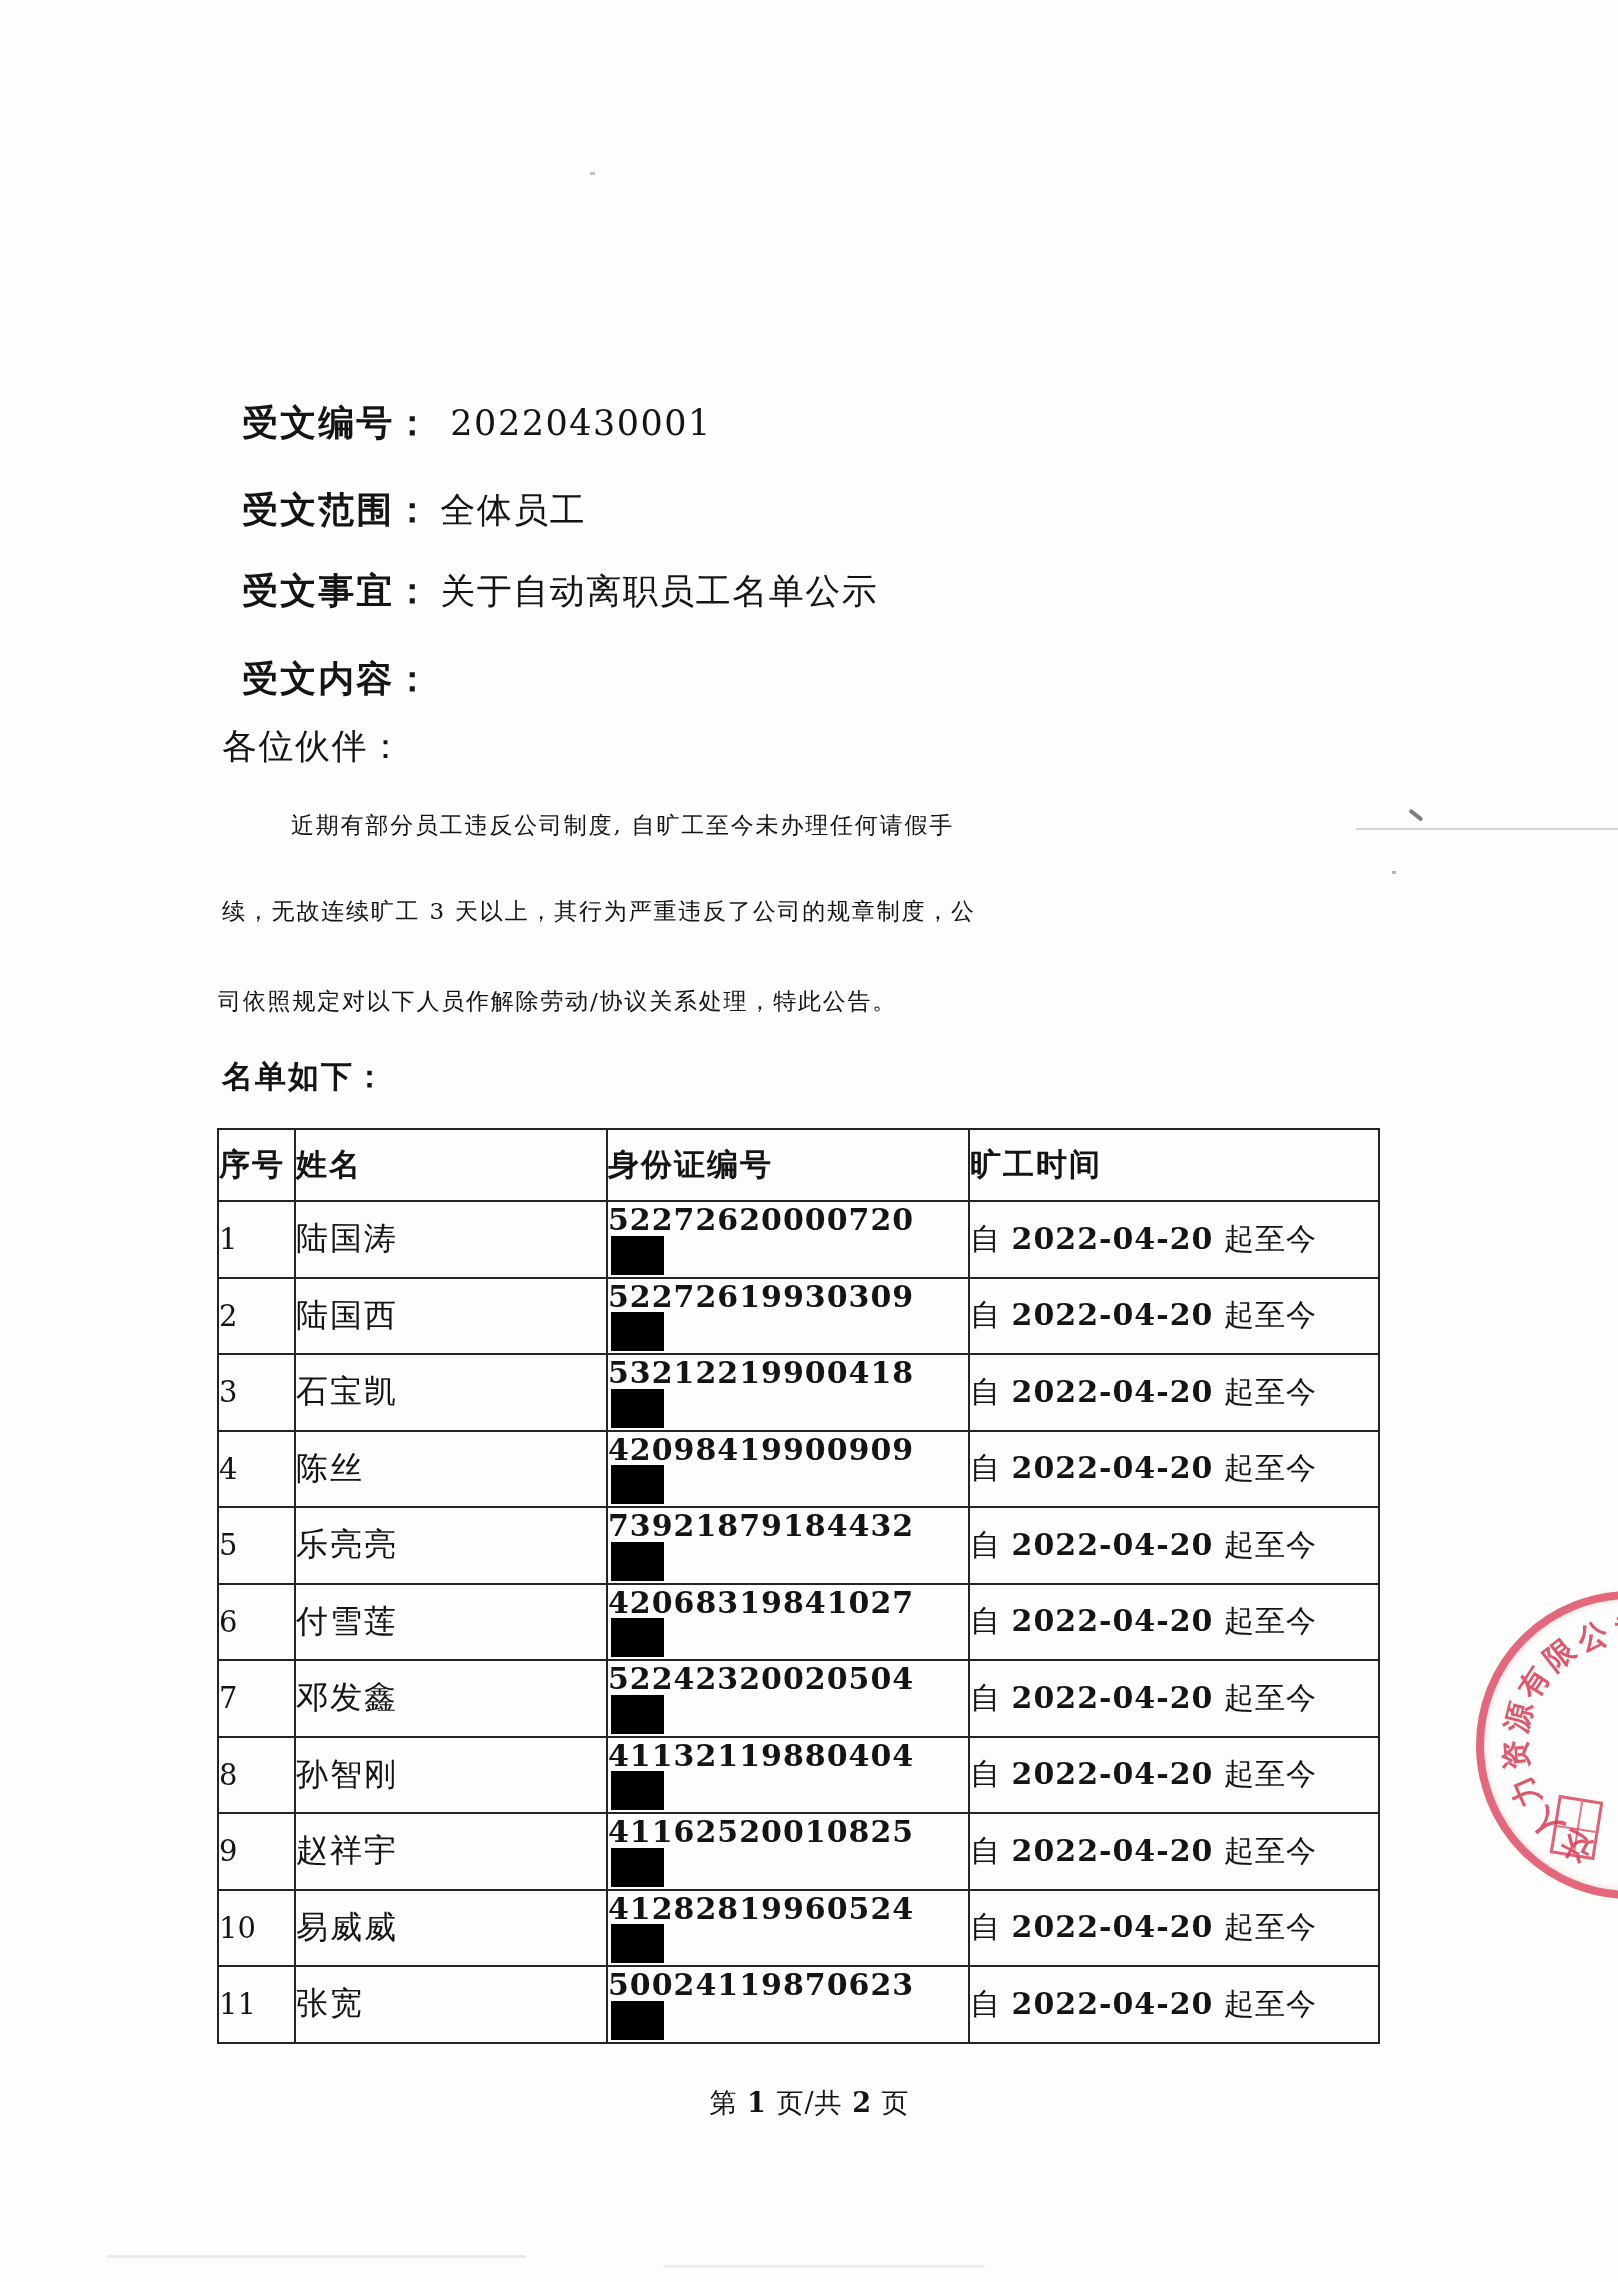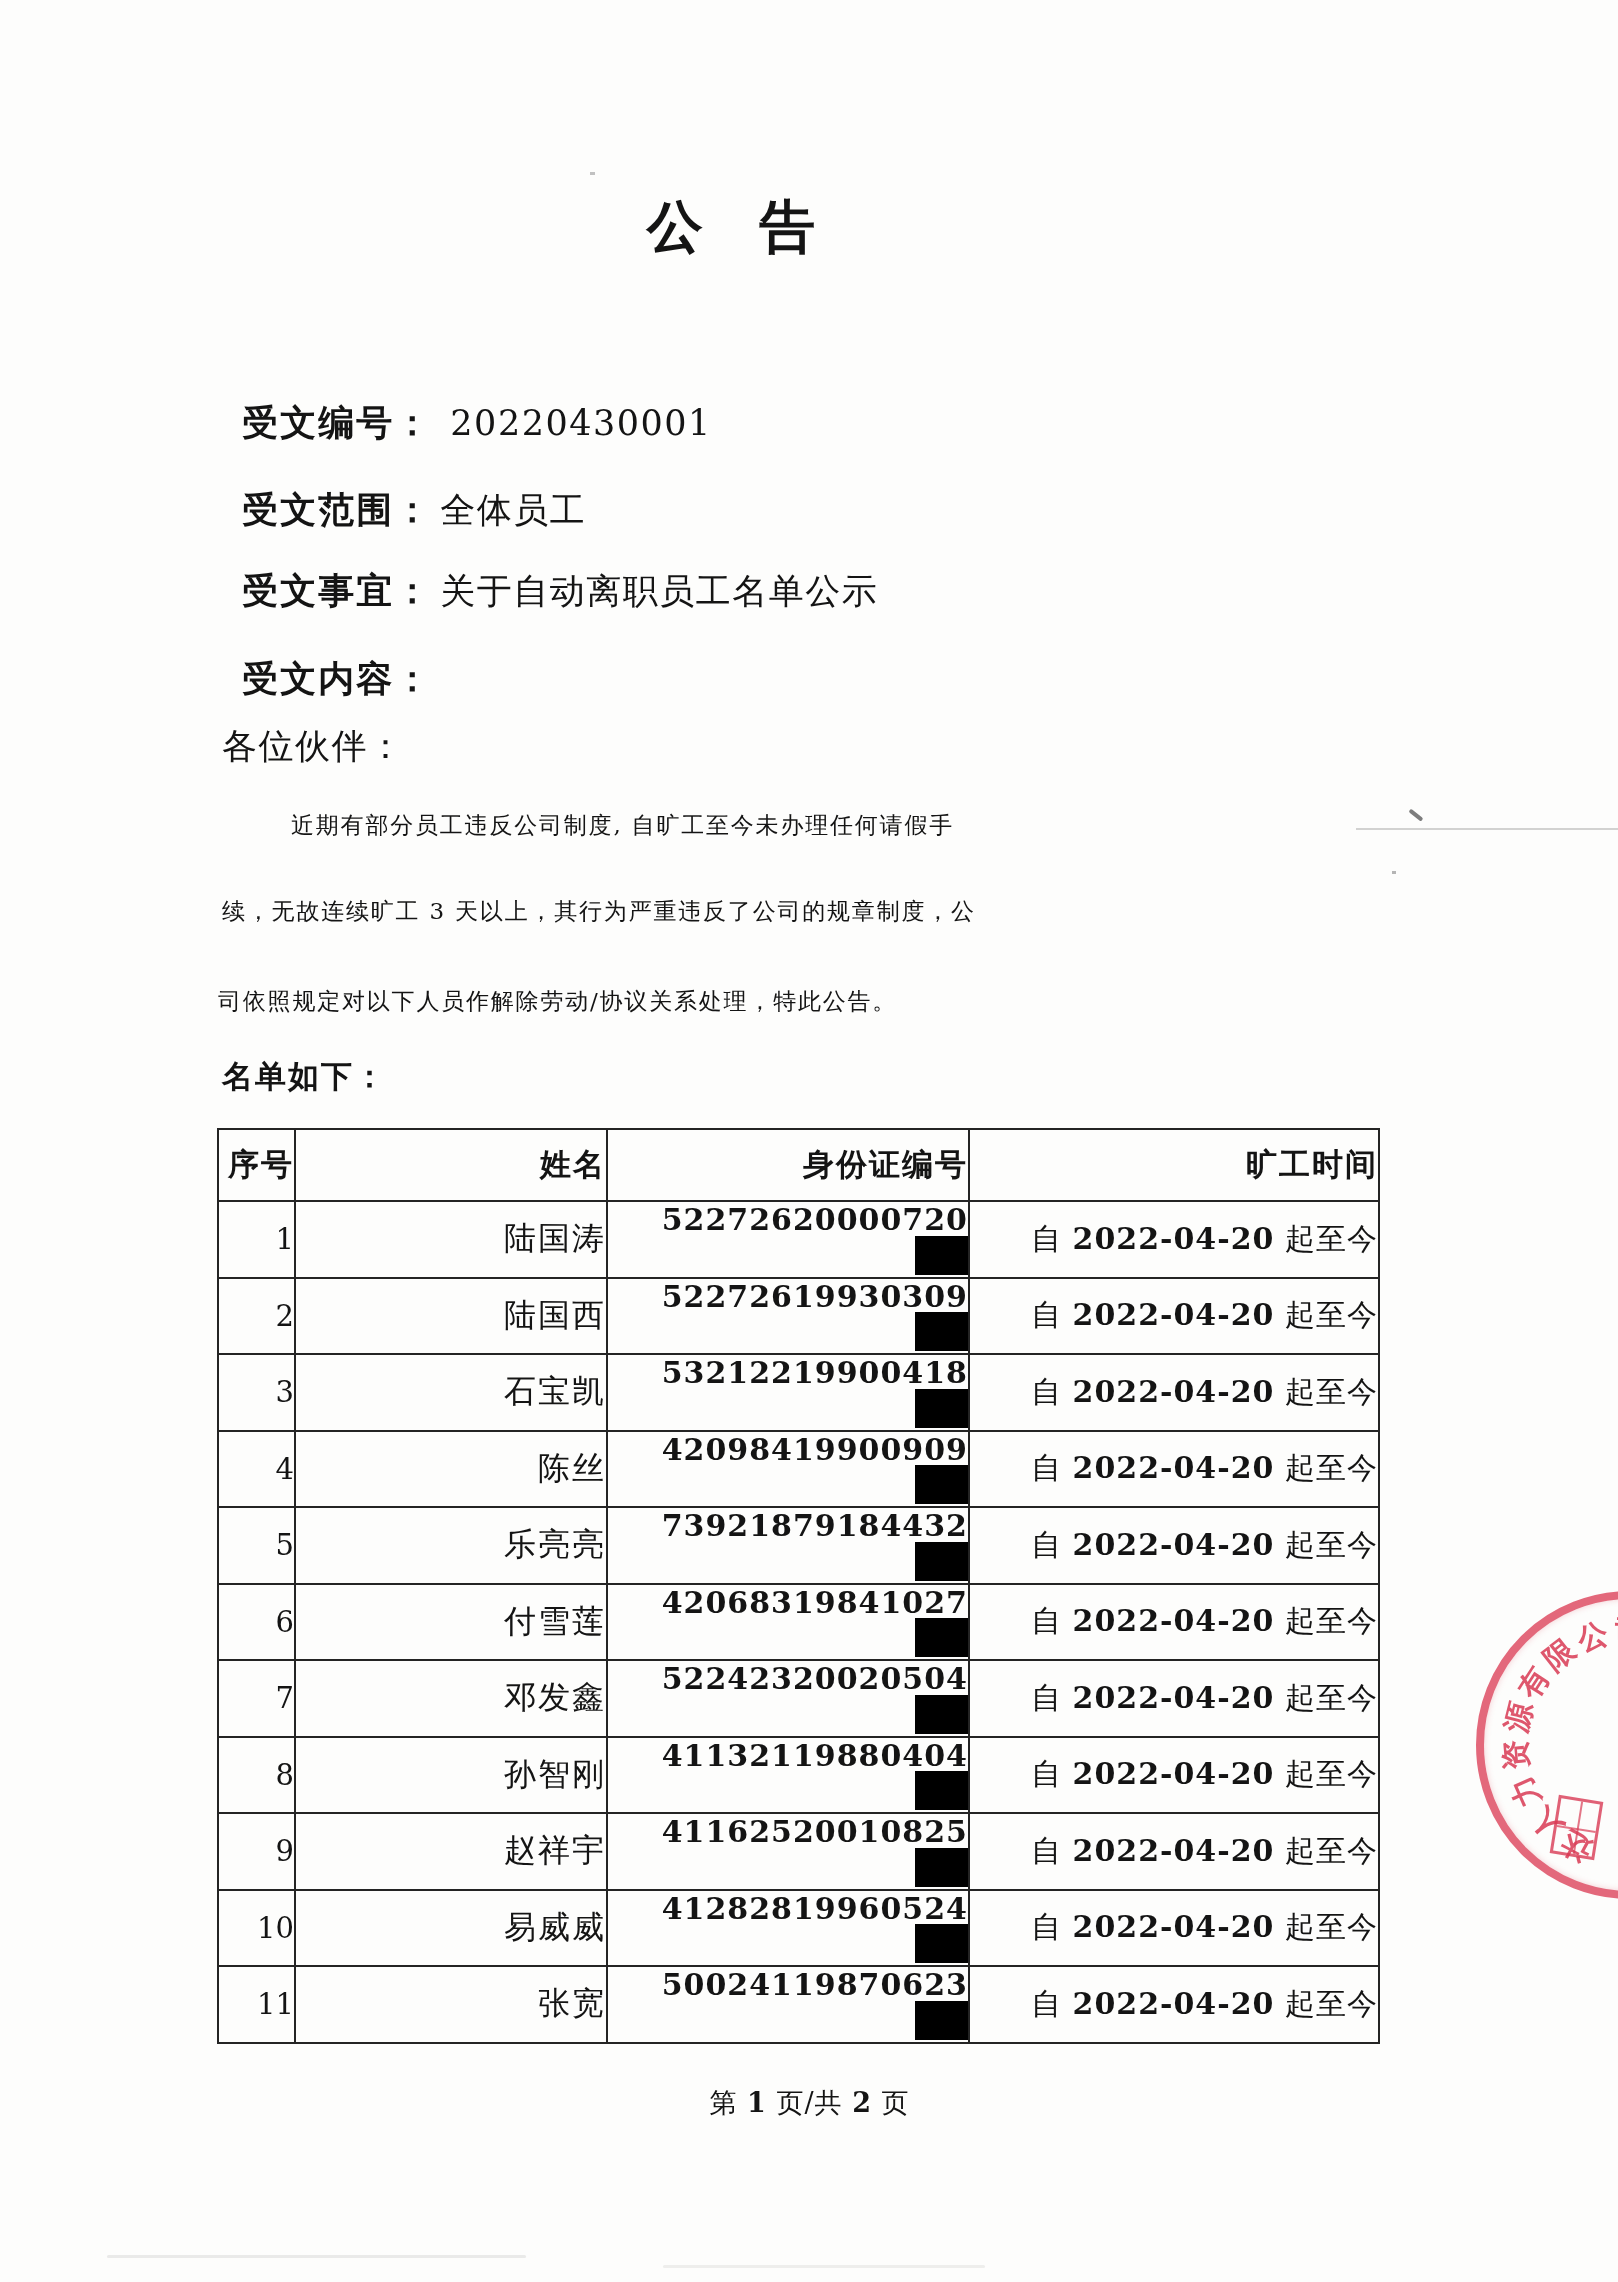--- a/index.html
+++ b/index.html
@@ -44,21 +44,21 @@
 
   
   table.roster{
     position:absolute;left:217px;top:1128px;
     width:1161px;
     border-collapse:collapse;
     table-layout:fixed;
   }
   table.roster th,table.roster td{
     border:2px solid #242424;
-    text-align:right;vertical-align:middle;
+    text-align:left;vertical-align:middle;
     padding:0;
     overflow:hidden;
   }
   table.roster th{
     height:70px;
     font-size:31px;font-weight:600;letter-spacing:2px;
   }
   table.roster td{height:72px;}
   td.c-no{font-size:29px;}
   td.c-name{font-size:32px;letter-spacing:2px;}
@@ -118,21 +118,20 @@
   .artifact-dot{left:1392px;top:871px;width:3.9px;height:2.9px;background:#b5b5b5;}
   .artifact-dot2{left:590px;top:172px;width:4.9px;height:2.9px;background:#9a9a9a;opacity:.6;}
   .artifact-smudge1{left:107px;top:2255px;width:419px;height:2.9px;background:#d8d8d6;opacity:.5;border-radius:2px;}
   .artifact-smudge2{left:663px;top:2265px;width:322px;height:2.9px;background:#dcdcda;opacity:.45;border-radius:2px;}
 </style>
 </head>
 <body>
 
 <div class="page">
 
-  <div class="abs doc-title">公 告</div>
 
   <div class="abs field" style="top:388px;">
     <span class="lbl">受文编号：</span><span class="val val-gap">20220430001</span>
   </div>
   <div class="abs field" style="top:556px;">
     <span class="lbl">受文事宜：</span><span class="val val-sm-gap">关于自动离职员工名单公示</span>
   </div>
   <div class="abs field" style="top:475px;">
     <span class="lbl">受文范围：</span><span class="val val-sm-gap">全体员工</span>
   </div>

